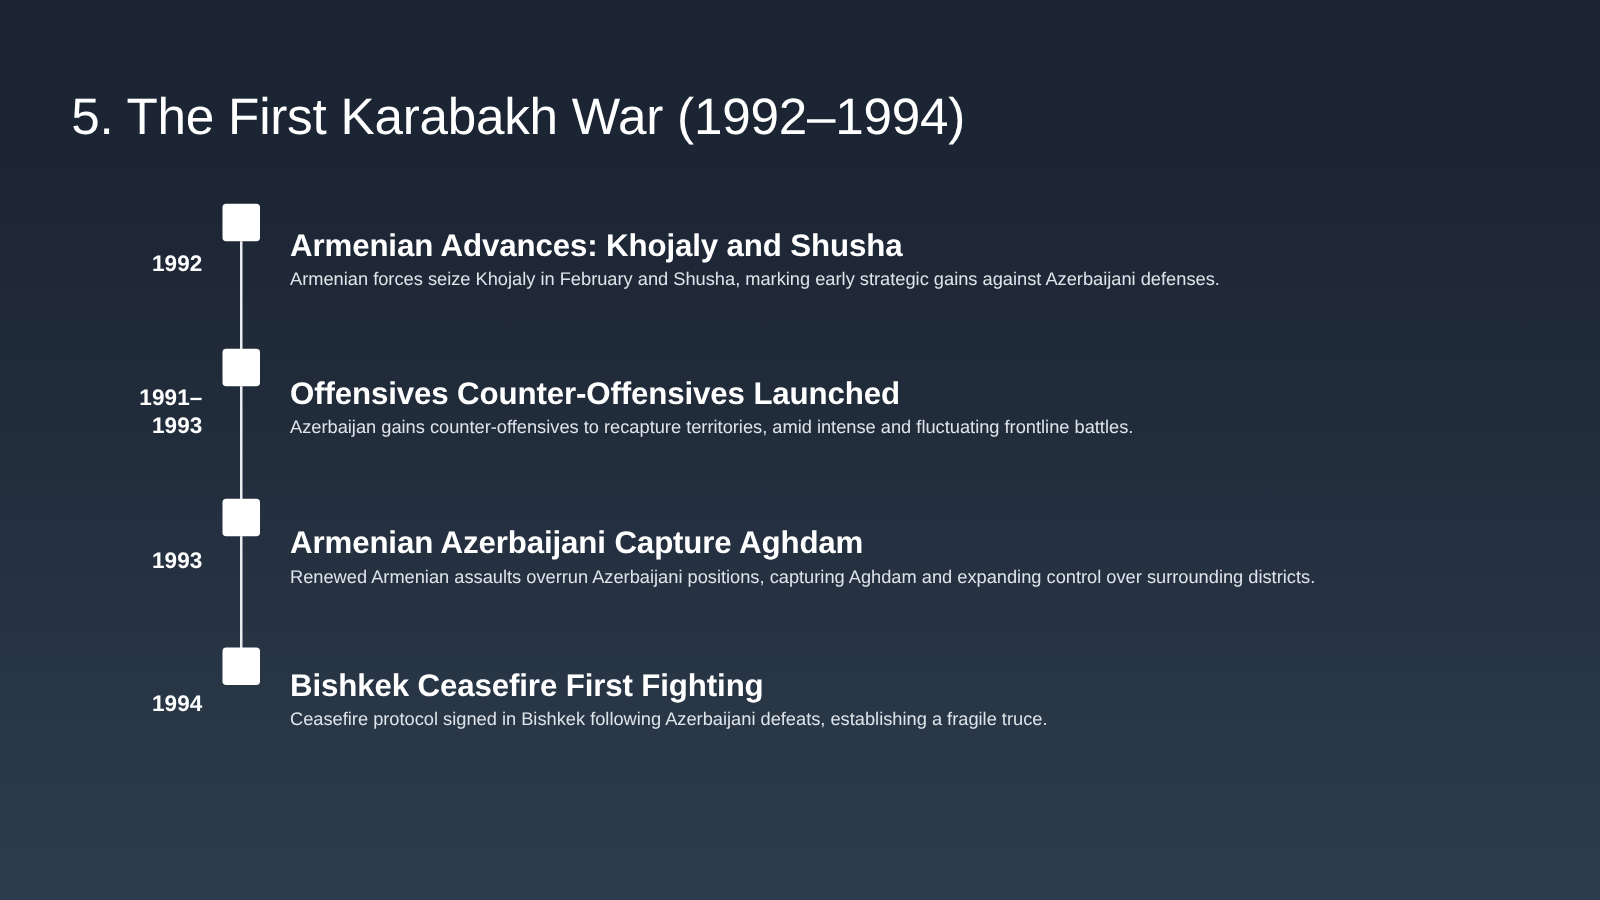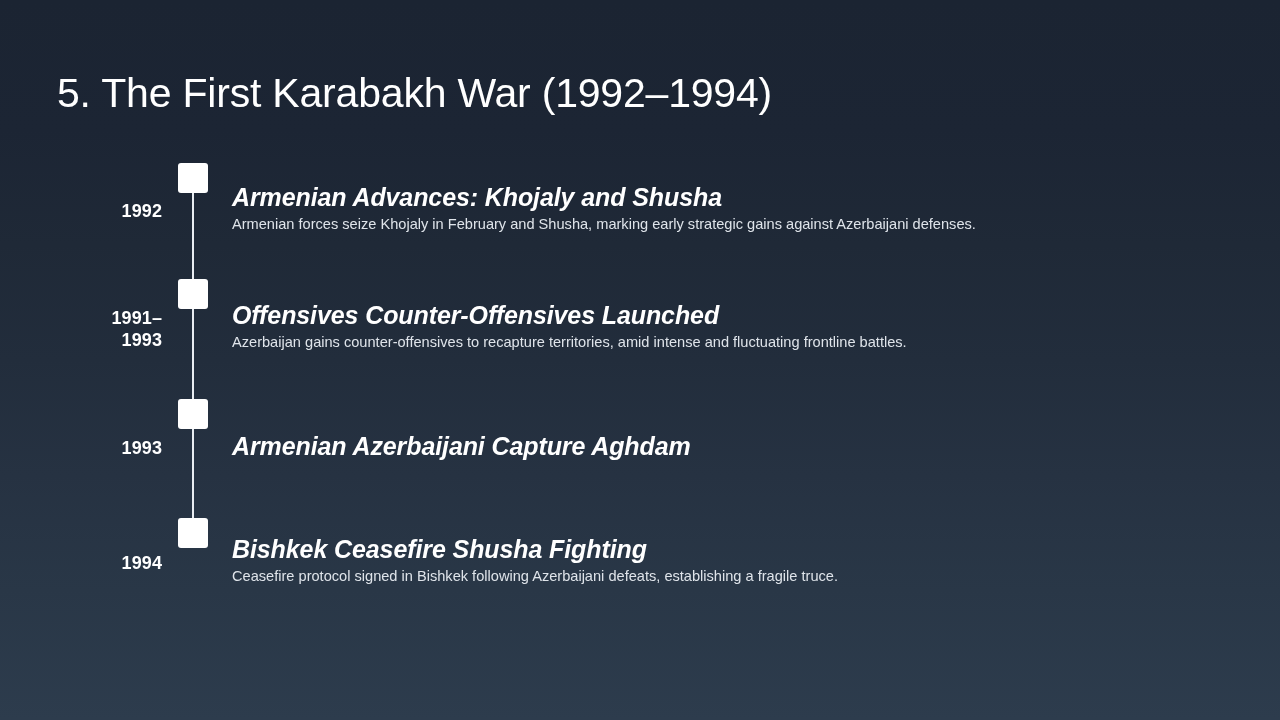--- a/index.html
+++ b/index.html
@@ -87,21 +87,20 @@
     padding-right:60px;
   }
 
   .t-heading {
     font-size:25px;
     font-weight:700;
     color:#ffffff;
     line-height:1.25;
     letter-spacing:-0.1px;
     margin-top:2px;
-    font-style:italic;
   }
 
   .t-body {
     font-size:14.6px;
     font-weight:400;
     color:#dfe4ea;
     line-height:1.58;
     max-width:950px;
   }
 
@@ -154,29 +153,30 @@
 
   <div class="t-row" data-row="2" style="height:119px;">
     <div class="t-date">
       <div>1993</div>
     </div>
     <div class="t-axis">
       <div class="t-marker"></div>
     </div>
     <div class="t-content">
       <div class="t-heading">Armenian Azerbaijani Capture Aghdam</div>
+      <div class="t-body">Renewed Armenian assaults overrun Azerbaijani positions, capturing Aghdam and expanding control over surrounding districts.</div>
     </div>
   </div>
 
   <div class="t-row" data-row="3" style="height:110px;">
     <div class="t-date">
       <div>1994</div>
     </div>
     <div class="t-axis">
       <div class="t-marker"></div>
     </div>
     <div class="t-content">
-      <div class="t-heading">Bishkek Ceasefire Shusha Fighting</div>
+      <div class="t-heading">Bishkek Ceasefire First Fighting</div>
       <div class="t-body">Ceasefire protocol signed in Bishkek following Azerbaijani defeats, establishing a fragile truce.</div>
     </div>
   </div>
 
 </div>
 
 </body></html>

